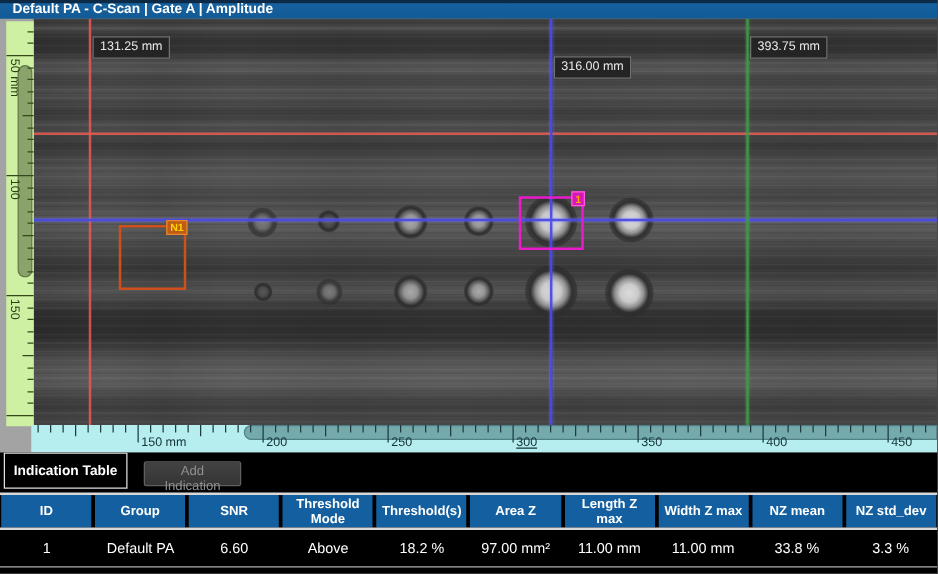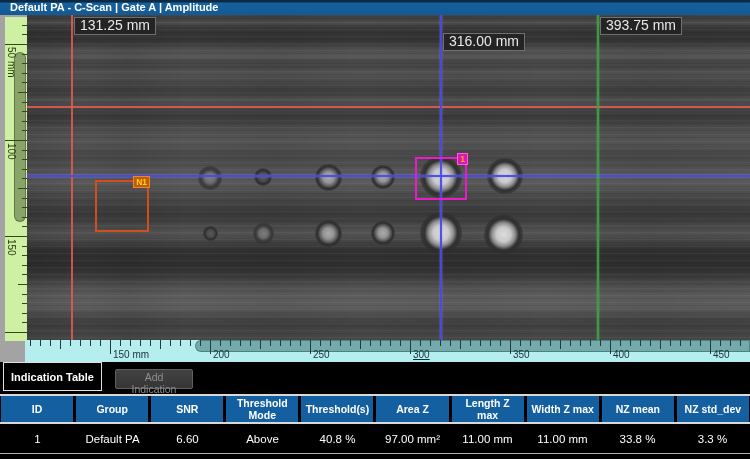--- a/index.html
+++ b/index.html
@@ -31,22 +31,22 @@
   .spot.medium{background:radial-gradient(circle,#aaaaaa 0%,#949494 28%,#5c5c5c 46%,#2e2e2e 58%,rgba(45,45,45,0.5) 70%,rgba(60,60,60,0) 78%);}
   .spot.faint{background:radial-gradient(circle,#7c7c7c 0%,#6c6c6c 30%,#3a3a3a 52%,rgba(40,40,40,0.5) 66%,rgba(60,60,60,0) 78%);}
   .spot.dark{background:radial-gradient(circle,#585858 0%,#4a4a4a 34%,#2d2d2d 55%,rgba(40,40,40,0.45) 68%,rgba(60,60,60,0) 78%);}
 
   .cursor-v{position:absolute;top:0;bottom:0;width:2px;}
   .cursor-h{position:absolute;left:0;right:0;height:2px;}
   .cursor-v.red,.cursor-h.red{background:rgba(232,90,82,0.85);}
   .cursor-v.blue,.cursor-h.blue{background:rgba(74,74,228,0.95);box-shadow:0 0 2px rgba(130,130,255,0.8);}
   .cursor-v.green{background:rgba(58,160,70,0.95);box-shadow:0 0 2px rgba(120,220,120,0.6);}
 
-  .tooltip{position:absolute;top:2px;background:#242424;border:1px solid #707070;
-    color:#e8e8e8;font-size:14px;line-height:13px;padding:1px 5px 2px;white-space:nowrap;z-index:6;}
+  .tooltip{position:absolute;top:14px;background:#242424;border:1px solid #707070;
+    color:#e8e8e8;font-size:10px;line-height:13px;padding:1px 5px 2px;white-space:nowrap;z-index:6;}
 
   .zonebox{position:absolute;border:2px solid #cf4f1d;z-index:4;}
   .indbox{position:absolute;border:2px solid #ea1bca;z-index:5;}
   .tag{position:absolute;top:-6px;right:-3px;font-size:8.5px;font-weight:bold;
     line-height:10px;padding:0 2px;}
   .tag.orange{background:#bf5c14;color:#ffd400;border:1px solid #e8872f;}
   .tag.magenta{background:#d817b8;color:#ffaa00;border:1px solid #ff5ce0;}
 
   
   .vruler{position:absolute;left:5px;top:17px;width:22px;height:324px;background:#cdf0a2;overflow:hidden;}
@@ -266,21 +266,21 @@
         <div class="th">Width Z max</div>
         <div class="th">NZ mean</div>
         <div class="th">NZ std_dev</div>
       </div>
     <div class="sep sep2"></div>
     <div class="trow">
         <div class="td">1</div>
         <div class="td">Default PA</div>
         <div class="td">6.60</div>
         <div class="td">Above</div>
-        <div class="td">40.8 %</div>
+        <div class="td">18.2 %</div>
         <div class="td">97.00 mm²</div>
         <div class="td">11.00 mm</div>
         <div class="td">11.00 mm</div>
         <div class="td">33.8 %</div>
         <div class="td">3.3 %</div>
       </div>
     <div class="sep sep3"></div>
   </div>
 
 </div>

